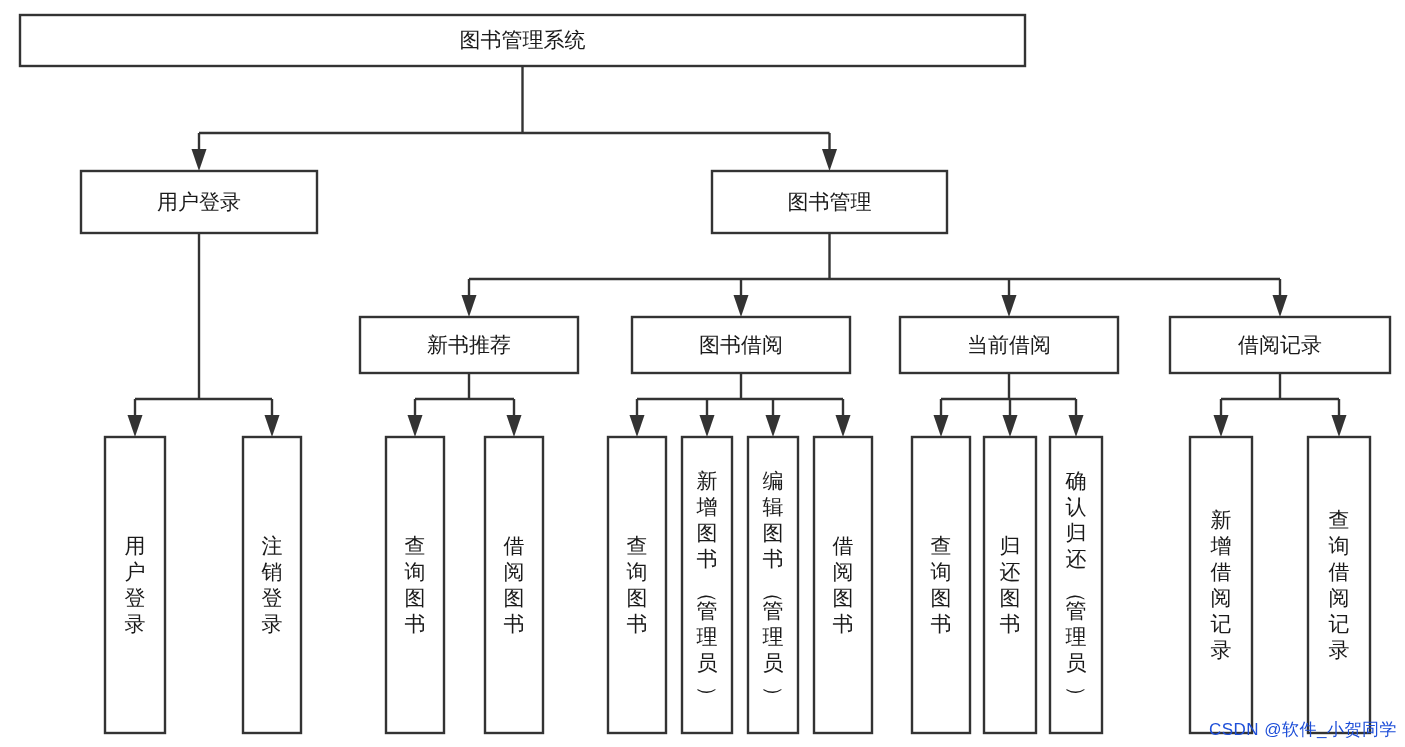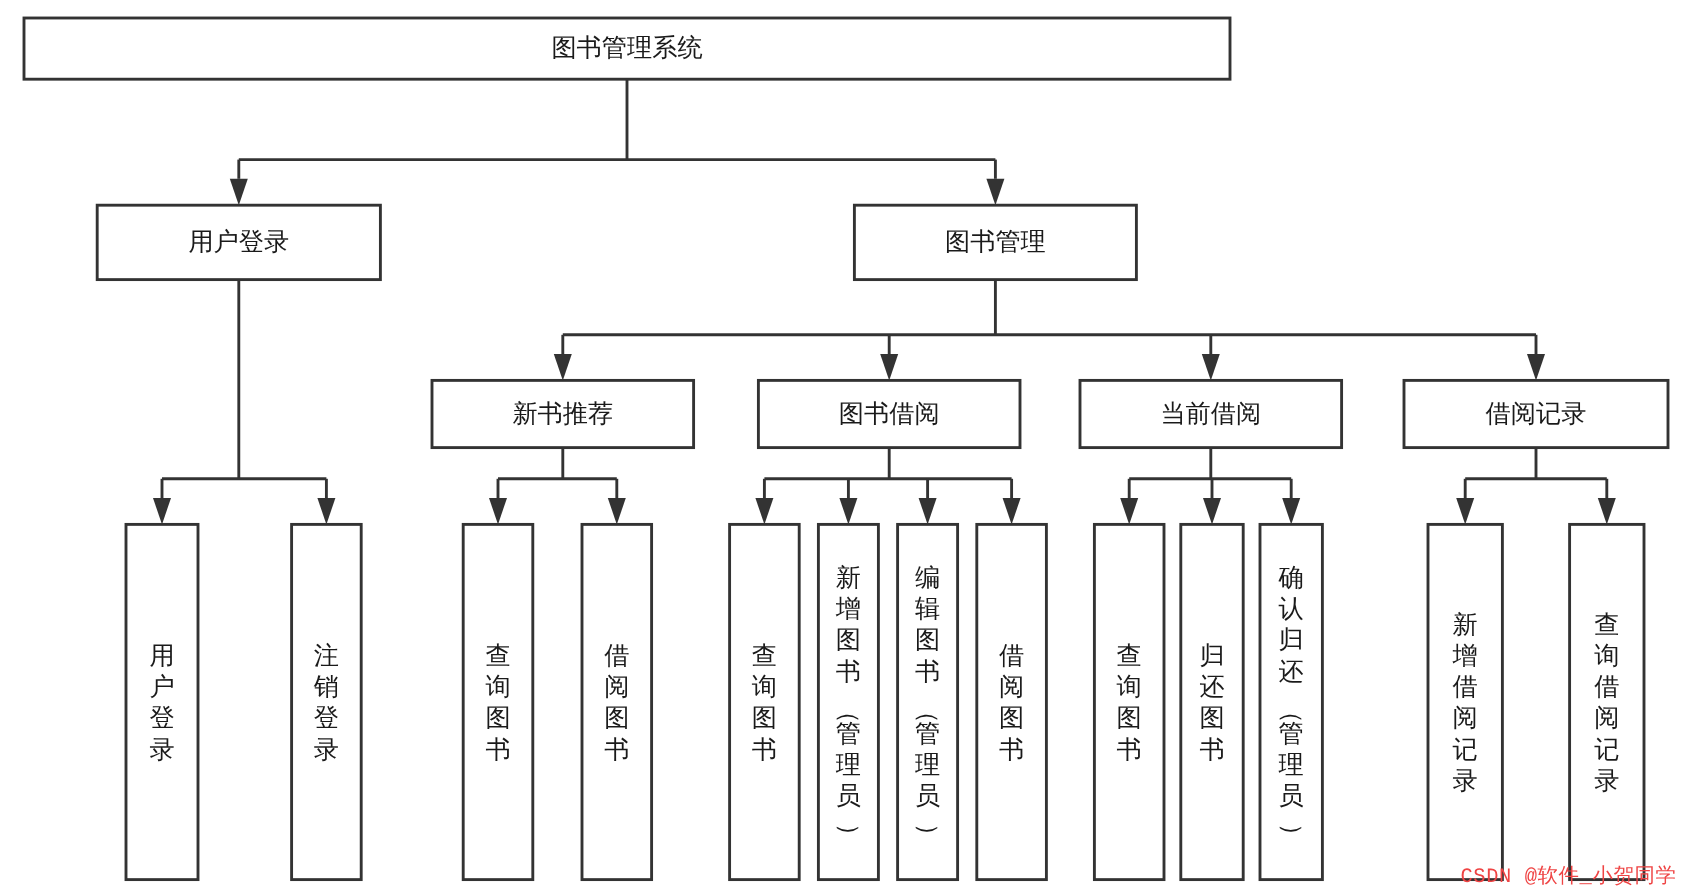--- a/index.html
+++ b/index.html
@@ -43,23 +43,23 @@
     fill: none;
   }
   .arrow-head {
     fill: #333333;
     stroke: none;
   }
   .watermark {
     position: absolute;
     right: 8px;
     bottom: 6px;
-    font-family: Liberation Mono, monospace;
+    font-family: Liberation Sans, sans-serif;
     font-size: 17px;
-    color: #ef4444;
+    color: #1d4ed8;
     white-space: nowrap;
     pointer-events: none;
     letter-spacing: 0.5px;
   }
 </style>
 </head>
 <body>
 
 <svg id="diagram" viewBox="0 0 1405 747">
   <g id="connectors">

